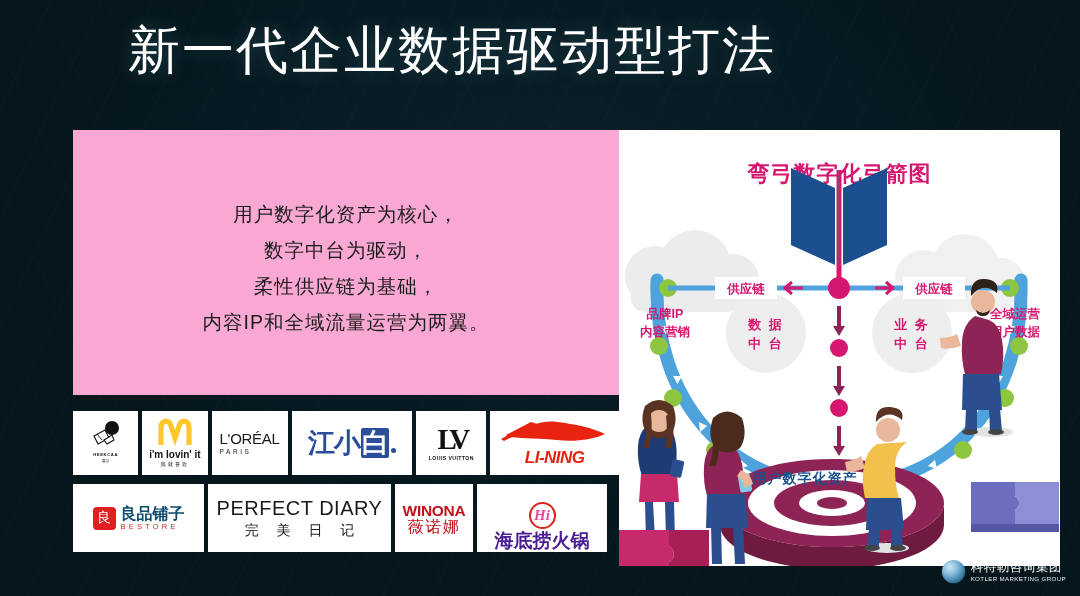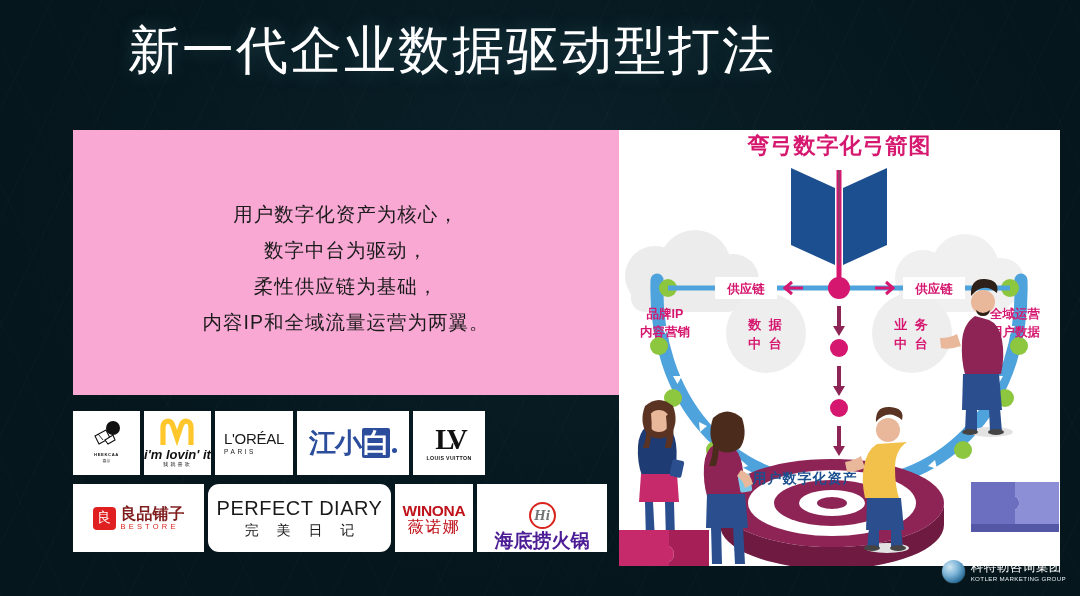--- a/index.html
+++ b/index.html
@@ -62,36 +62,36 @@
     background: #ffffff;
     display: flex; align-items: center; justify-content: center;
     overflow: hidden;
     position: relative;
   }
   .logo-row-1 .logo-cell { height: 64px; }
   .logo-row-2 .logo-cell { height: 68px; }
   .c-heekcaa { width: 67px; }
   .c-mcd     { width: 67px; }
   .c-loreal  { width: 78px; }
-  .c-jxb     { width: 112px; }
+  .c-jxb     { width: 124px; }
   .c-lv      { width: 72px; }
   .c-lining  { width: 132px; }
   .c-bestore { width: 131px; }
-  .c-perfect { width: 183px; border-radius: 11px; }
+  .c-perfect { width: 183px; }
   .c-winona  { width: 78px; }
   .c-haidilao{ width: 130px; }
 
   
   .heekcaa-wrap { text-align:center; transform: translateY(-2px); }
   .heekcaa-mark { font-size: 26px; line-height: 26px; color:#111; }
   .heekcaa-txt  { font-size: 4.2px; letter-spacing: .6px; color:#111; line-height:6px; margin-top:2px; font-weight:700;}
   .heekcaa-txt2 { font-size: 4px; color:#111; line-height:5px; }
 
   .mcd-wrap { text-align:center; }
-  .mcd-sub { font-size: 13px; font-weight:800; font-style:italic; color:#111; line-height:10px; }
+  .mcd-sub { font-size: 10px; font-weight:800; color:#111; line-height:10px; }
   .mcd-cn  { font-size: 5.2px; letter-spacing: 2px; color:#111; line-height: 8px; }
 
   .loreal-wrap { text-align:left; }
   .loreal-main { font-size: 15px; letter-spacing:-0.3px; color:#1a1a1a; font-weight:400; line-height:17px; }
   .loreal-sub  { font-size: 6.5px; letter-spacing: 2.6px; color:#1a1a1a; line-height:10px; }
 
   .jxb-wrap {
     font-size: 27px; font-weight: 900; color:#2B4D9B; letter-spacing: -1px;
     line-height: 30px; display:flex; align-items:center;
   }
@@ -104,50 +104,50 @@
   .lv-mark { font-size: 29px; line-height:30px; color:#111; font-family:"Liberation Serif", serif; font-weight:700; letter-spacing:-5px; }
   .lv-sub  { font-size: 5.2px; letter-spacing:.4px; color:#111; line-height:8px; font-weight:700; }
 
   .lining-wrap { text-align:center; width:100%; }
   .lining-swoosh { height: 24px; position: relative; margin-bottom: 1px; }
   .lining-txt { font-size: 17px; font-weight: 900; font-style: italic; color:#E8230F; letter-spacing:-0.5px; line-height:18px; }
 
   .bestore-wrap { display:flex; align-items:center; gap:5px; }
   .bestore-sq { width:23px; height:23px; background:#E02020; border-radius:4px; color:#fff; font-size:14px; display:flex; align-items:center; justify-content:center; }
   .bestore-txt { text-align:left; }
-  .bestore-cn { font-size:16px; font-weight:700; color:#7f1d1d; line-height:17px; letter-spacing:0px; }
+  .bestore-cn { font-size:16px; font-weight:700; color:#0c4a6e; line-height:17px; letter-spacing:0px; }
   .bestore-en { font-size:7.5px; letter-spacing:3.2px; color:#D9241C; line-height:10px; }
 
   .perfect-wrap { text-align:center; }
   .perfect-en { font-size:20px; font-weight:400; letter-spacing:0.5px; color:#1a1a1a; line-height:24px; }
   .perfect-cn { font-size:14px; letter-spacing:7px; color:#1a1a1a; line-height:20px; padding-left:7px; }
 
   .winona-wrap { text-align:center; }
   .winona-en { font-size:15.5px; font-weight:800; color:#C0121B; line-height:18px; letter-spacing:-0.3px; }
   .winona-cn { font-size:16px; letter-spacing:1.5px; color:#C0121B; line-height:14px; }
 
   .haidilao-wrap { text-align:center; }
   .haidilao-circle {
     width:27px; height:27px; border:2.4px solid #D9241C; border-radius:50%;
-    margin: 16px auto 1px; position:relative; color:#737373;
+    margin: 16px auto 1px; position:relative; color:#ec4899;
     font-family:"Liberation Serif", serif; font-style:italic; font-weight:700;
     font-size:15px; line-height:23px;
   }
   .haidilao-cn { font-size:19px; font-weight:700; color:#4c1d95; line-height:21px; letter-spacing:0px; }
 
   
   .right-panel {
     position: absolute;
     left: 619px; top: 130px;
     width: 441px; height: 436px;
     background: #ffffff;
     overflow: hidden;
   }
   .diagram-title {
-    position: absolute; top: 1px; left: 0; width: 100%;
+    position: absolute; top: 29px; left: 0; width: 100%;
     text-align: center; color:#D6176F; font-size: 22px; font-weight: 700;
     letter-spacing: 1px;
   }
   .svg-diagram { position:absolute; inset:0; width:441px; height:436px; }
 
   .dg-label { font-family:"Liberation Sans", sans-serif; fill:#D6176F; font-weight:700; }
   .dg-label-md { font-size:12.5px; }
   .dg-chain { font-size:12.5px; fill:#D6176F; font-weight:700; }
   .dg-hub { font-size:13px; fill:#D6176F; font-weight:700; letter-spacing:2px; }
   .dg-target-label { font-size:14px; fill:#1C4F8F; font-weight:700; letter-spacing:1px; }
@@ -225,20 +225,30 @@
     </div>
   </div>
 
   <div class="logo-cell c-lv">
     <div class="lv-wrap">
       <div class="lv-mark">LV</div>
       <div class="lv-sub">LOUIS VUITTON</div>
     </div>
   </div>
 
+  <div class="logo-cell c-lining">
+    <div class="lining-wrap">
+      <svg class="lining-swoosh" width="108" height="24" viewBox="0 0 108 24">
+        <path d="M10 17 C26 5 42 0 56 2 C74 4 92 8 104 14 C92 20 72 22 56 20 C40 18 22 19 10 17 Z" fill="#E8230F"></path>
+        <path d="M5 15 L30 2 L36 4 L9 18 Z" fill="#E8230F"></path>
+        <path d="M0 19 L18 9 L22 11 L3 21 Z" fill="#E8230F"></path>
+      </svg>
+      <div class="lining-txt">LI-NING</div>
+    </div>
+  </div>
 </div>
 
 <div class="logo-row logo-row-2">
 
   <div class="logo-cell c-bestore">
     <div class="bestore-wrap">
       <div class="bestore-sq">良</div>
       <div class="bestore-txt">
         <div class="bestore-cn">良品铺子</div>
         <div class="bestore-en">BESTORE</div>

